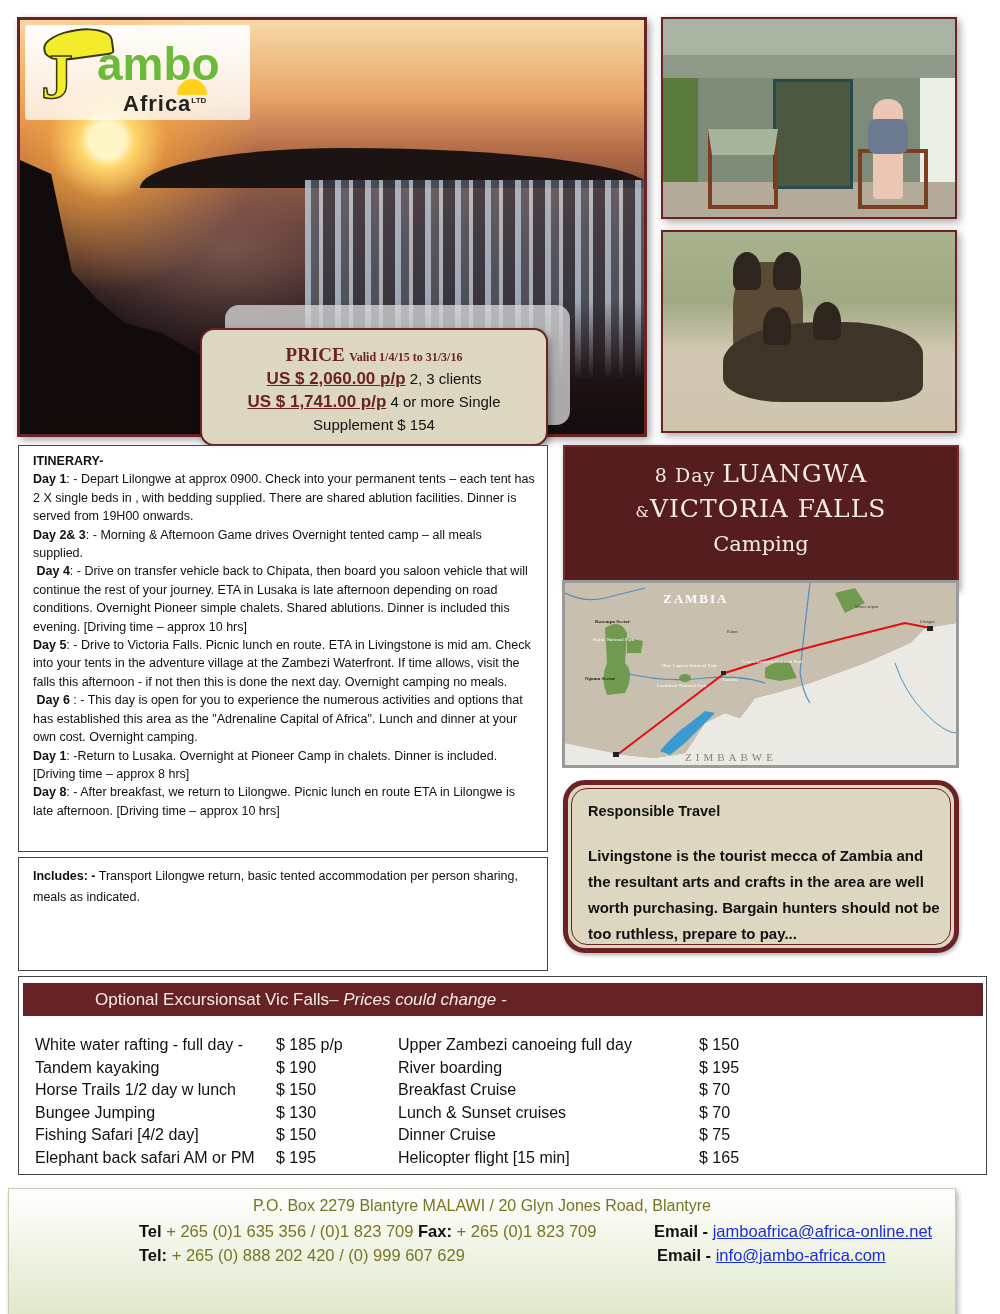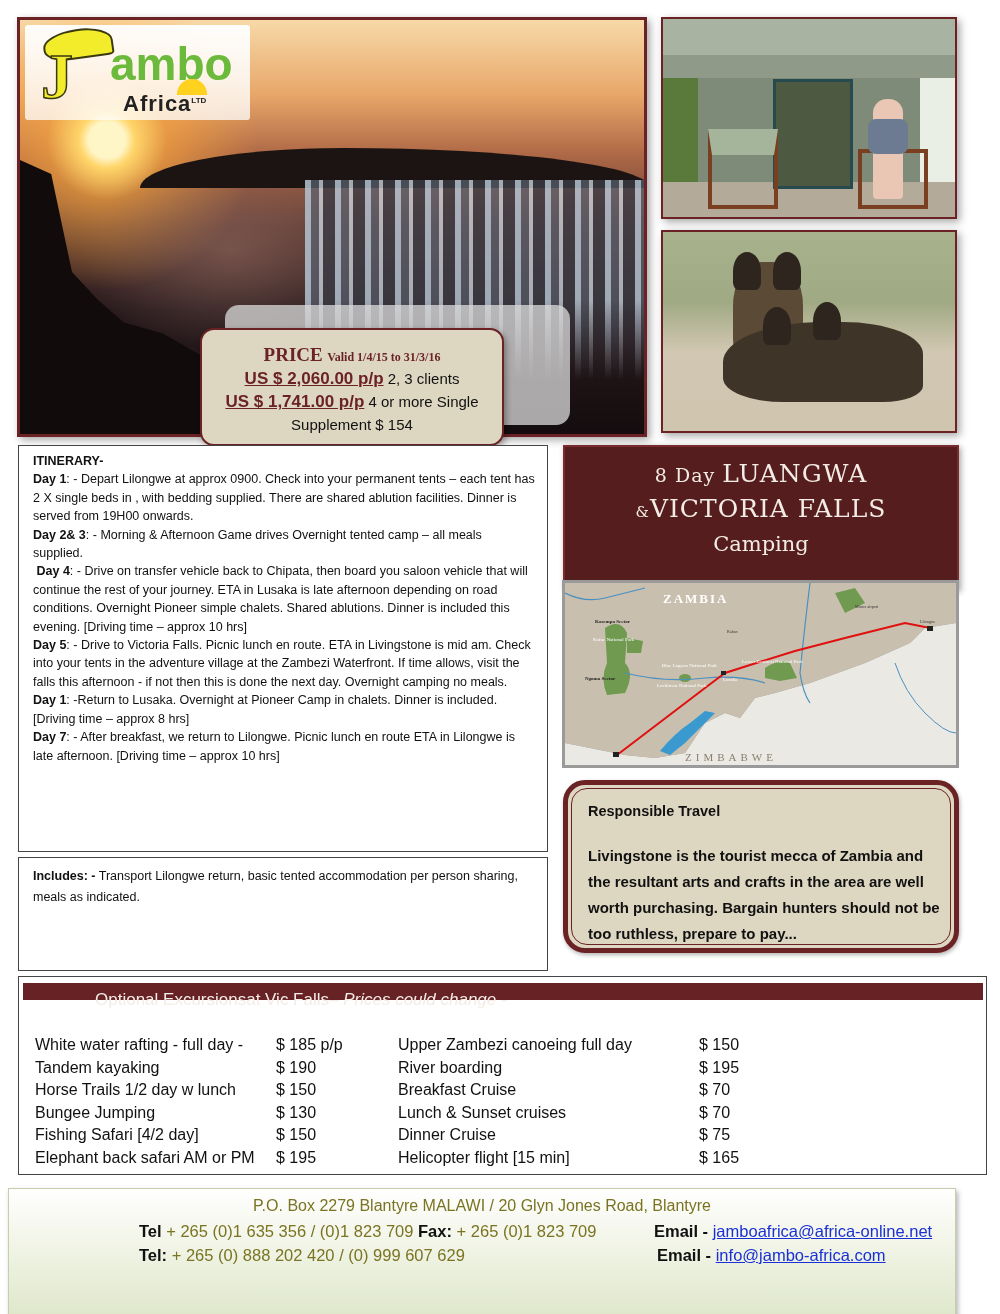--- a/index.html
+++ b/index.html
@@ -48,39 +48,39 @@
     background: #f2ec2a; border: 2px solid #3a3a10;
     border-radius: 50% 50% 10% 40%;
     transform: rotate(-8deg);
   }
   .logo .j {
     position: absolute; left: 16px; top: 20px; font: bold 64px "Liberation Serif", serif;
     color: #f2ec2a; -webkit-text-stroke: 1.5px #3a3a10; line-height: 1;
   }
   .logo .ambo {
     position: absolute; left: 72px; top: 16px; font: bold 46px "Liberation Sans", sans-serif;
-    color: #6cba3c; line-height: 1; margin-left: 13px;
+    color: #6cba3c; line-height: 1;
   }
   .logo .sun {
     position: absolute; left: 152px; top: 54px; width: 30px; height: 16px;
     background: #ffd21f; border-radius: 30px 30px 0 0;
   }
   .logo .africa {
     position: absolute; left: 98px; top: 68px; font: bold 22px "Liberation Sans", sans-serif;
     color: #222; letter-spacing: 1px; line-height: 1;
   }
   .logo .ltd { font-size: 8px; vertical-align: super; letter-spacing: 0; }
 
   
   .price-shadow {
     position: absolute; left: 225px; top: 305px; width: 345px; height: 120px;
     background: rgba(220,220,220,0.75); border-radius: 14px;
   }
   .price-box {
-    position: absolute; left: 200px; top: 328px; width: 304px; height: 118px;
+    position: absolute; left: 200px; top: 328px; width: 348px; height: 118px;
     background: #ddd7c2; border: 2px solid #6b2224; border-radius: 14px;
     text-align: center; padding-top: 14px;
     box-shadow: 2px 3px 6px rgba(0,0,0,0.35);
   }
   .price-box .l1 { line-height: 22px; }
   .price-box .price-word { font: bold 19px "Liberation Serif", serif; color: #6b2224; }
   .price-box .valid { font: bold 12px "Liberation Serif", serif; color: #6b2224; }
   .price-box .l2, .price-box .l3, .price-box .l4 { font-size: 15px; line-height: 23px; }
   .price-box .amt { font-weight: bold; font-size: 17px; color: #6b2224; text-decoration: underline; }
 
@@ -171,21 +171,21 @@
     padding: 8px 12px 0 14px; font-size: 12.5px; line-height: 20.5px;
   }
   .includes .gap { height: 13px; }
 
   
   .excursions {
     position: absolute; left: 18px; top: 976px; width: 969px; height: 199px;
     border: 1.5px solid #444; background: #fff;
   }
   .exc-header {
-    position: absolute; left: 4px; top: 6px; width: 960px; height: 17px;
+    position: absolute; left: 4px; top: 6px; width: 960px; height: 33px;
     background: #662224; color: #f4ece6;
     font: 17px "Liberation Sans", sans-serif; line-height: 33px; padding-left: 72px;
   }
   .exc-header i { font-style: italic; }
   .exc-col { position: absolute; top: 57px; font-size: 16px; line-height: 22.5px; }
   .exc-col .row { display: flex; }
   .exc-left { left: 16px; }
   .exc-left .name { width: 241px; }
   .exc-right { left: 379px; }
   .exc-right .name { width: 301px; }
@@ -254,22 +254,23 @@
   <div class="ear" style="left:100px;top:75px;"></div>
   <div class="ear" style="left:150px;top:70px;"></div>
 </div>
 
 <div class="itinerary">
   <div class="head">ITINERARY-</div>
   <div><b>Day 1</b><span>: - Depart Lilongwe at approx 0900. Check into your permanent tents – each tent has 2 X single beds in , with bedding supplied. There are shared ablution facilities. Dinner is served from 19H00 onwards.</span></div>
   <div><b>Day 2&amp; 3</b><span>: - Morning &amp; Afternoon Game drives Overnight tented camp – all meals supplied.</span></div>
   <div>&nbsp;<b>Day 4</b><span>: - Drive on transfer vehicle back to Chipata, then board you saloon vehicle that will continue the rest of your journey. ETA in Lusaka is late afternoon depending on road conditions. Overnight Pioneer simple chalets. Shared ablutions. Dinner is included this evening. [Driving time – approx 10 hrs]</span></div>
   <div><b>Day 5</b><span>: - Drive to Victoria Falls. Picnic lunch en route. ETA in Livingstone is mid am. Check into your tents in the adventure village at the Zambezi Waterfront. If time allows, visit the falls this afternoon - if not then this is done the next day. Overnight camping no meals.</span></div>
+  <div>&nbsp;<b>Day 6</b><span> : - This day is open for you  to experience the numerous activities and options that has established this area as the "Adrenaline Capital of Africa". Lunch and dinner at your own cost. Overnight camping.</span></div>
   <div><b>Day 1</b><span>: -Return to Lusaka. Overnight at Pioneer Camp in chalets. Dinner is included. [Driving time – approx 8 hrs]</span></div>
-  <div><b>Day 7</b><span>: - After breakfast, we return to Lilongwe. Picnic lunch en route ETA in Lilongwe is late afternoon. [Driving time – approx 10 hrs]</span></div>
+  <div><b>Day 8</b><span>: - After breakfast, we return to Lilongwe. Picnic lunch en route ETA in Lilongwe is late afternoon. [Driving time – approx 10 hrs]</span></div>
 </div>
 
 <div class="title-banner">
   <div class="t1"><span class="small">8 Day </span><span>LUANGWA</span></div>
   <div class="t2"><span class="small">&amp;</span><span>VICTORIA FALLS</span></div>
   <div class="t3">Camping</div>
 </div>
 
 <div class="map">
   <svg width="391" height="182" viewBox="0 0 391 182">

